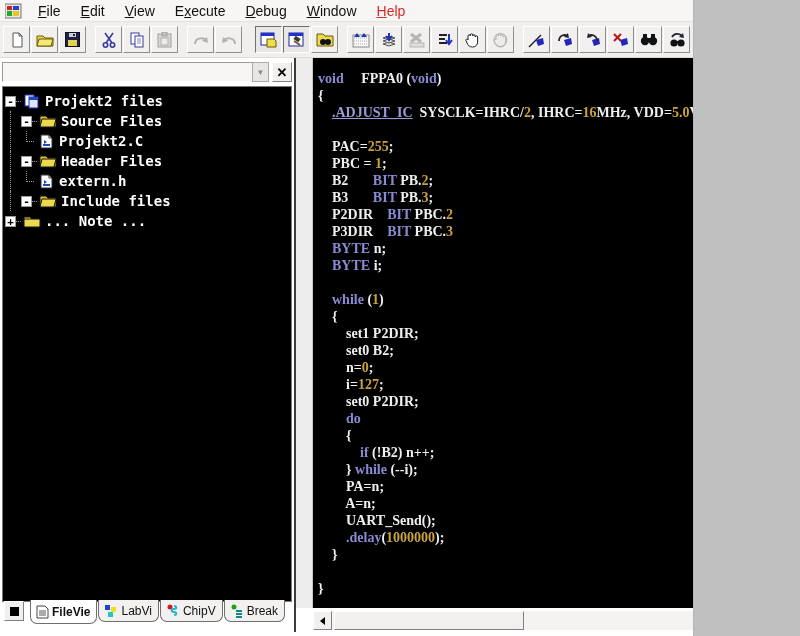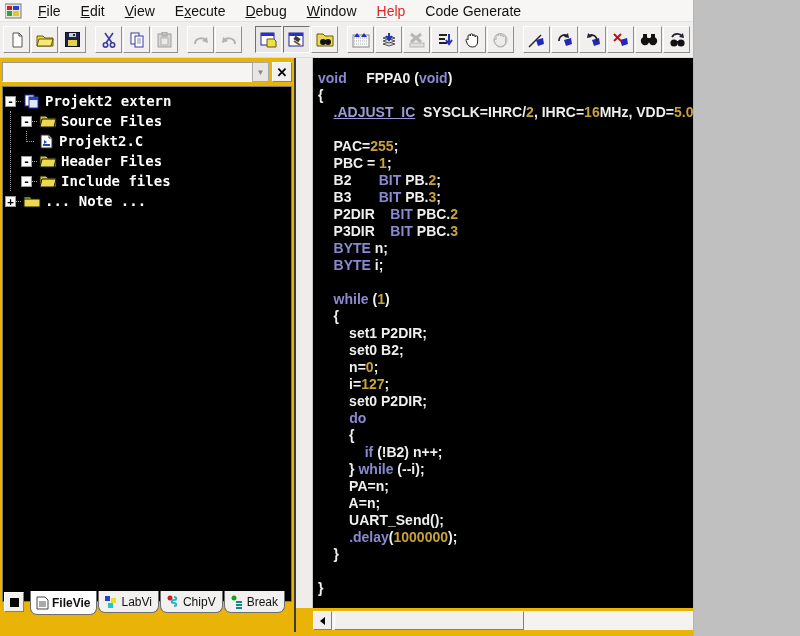--- a/index.html
+++ b/index.html
@@ -1,17 +1,17 @@
 <!DOCTYPE html>
 <html><head>
 <meta charset="utf-8">
 <style>
   * { margin:0; padding:0; box-sizing:border-box; }
   html,body { background:#c0c0c0; }
-  .window { position:relative; width:694px; height:636px; background:#eab308;
+  .window { position:relative; width:694px; height:636px; background:#ffffff;
             font-family:"Liberation Sans", sans-serif; overflow:hidden;
             border-right:1px solid #b5b5b5; }
 
   
   .menubar { height:22px; display:flex; align-items:center; background:#f7f6f5;
              border-bottom:1px solid #e3e2e1; padding-left:3px; }
   .app-icon { width:17px; height:16px; margin:0 6px 0 2px; display:inline-block; }
   .menu-item { font-size:14px; color:#111; padding:2px 10px; cursor:default; white-space:nowrap; }
   .menu-item u { text-decoration:underline; }
   .menu-red { color:#d42a2a; }
@@ -55,38 +55,38 @@
   .g-e::before { content:""; position:absolute; left:7px; top:0; height:11px; border-left:1px dotted #9a9a9a; }
   .g-e::after  { content:""; position:absolute; left:7px; top:10px; width:8px; border-top:1px dotted #9a9a9a; }
   .tbox { width:11px; height:11px; flex:none; background:#fff; border:1px solid #9a9a9a;
           color:#000; font-size:11px; line-height:9px; text-align:center; margin-left:2px;
           font-family:"DejaVu Sans Mono", monospace; }
   .g-h { width:5px; border-top:1px dotted #9a9a9a; flex:none; }
   .t-icon { width:18px; height:16px; margin:0 4px 0 2px; flex:none; }
   .tree-label { color:#fff; }
 
   
-  .tabs-row { position:absolute; bottom:13px; left:0; height:28px; display:flex; align-items:flex-start; }
+  .tabs-row { position:absolute; bottom:4px; left:0; height:28px; display:flex; align-items:flex-start; }
   .corner-btn { width:20px; height:20px; margin:1px 6px 0 2px; background:#f1f0ef;
           border-top:1px solid #fff; border-left:1px solid #fff;
           border-right:1px solid #808080; border-bottom:1px solid #808080;
           display:flex; align-items:center; justify-content:center; }
   .tab { height:22px; display:flex; align-items:center; padding:0 6px 0 5px;
          border:1px solid #6f6f6f; border-top:none; border-radius:0 0 7px 7px;
          background:#f2f1f0; font-size:12px; color:#111; margin-right:1px; white-space:nowrap; }
   .tab.active { background:#ffffff; font-weight:bold; height:24px; }
   .tab .icon { margin-right:3px; }
 
   
   .editor-pane { position:absolute; left:294px; top:0; right:0; bottom:4px;
                  border-left:2px solid #3c3c3c; }
   .editor-body { position:absolute; top:0; left:0; right:0; bottom:24px; display:flex; }
   .gutter { width:17px; background:#efedec; border-right:1px solid #c8c8c8; flex:none; }
   .code { flex:1; background:#000; overflow:hidden; padding:12px 16px 0 5px;
-          font-family:Liberation Sans, sans-serif; font-weight:bold; font-size:14px;
+          font-family:Liberation Serif, serif; font-weight:bold; font-size:14px;
           line-height:17px; white-space:pre; }
   .code .p { color:#efefef; }
   .code .k { color:#8a8ad2; }
   .code .ku { color:#9b9bd8; text-decoration:underline; }
   .code .n { color:#c9a23b; }
 
   
   .hscroll { position:absolute; left:17px; right:0; bottom:2px; height:19px; display:flex;
              background:#f4f3f2; }
   .scroll-btn { width:19px; height:19px; background:#f1f0ef; flex:none;
@@ -115,21 +115,20 @@
       </svg>
     </span>
     <span id="menu-items" style="display: inline-flex;">
         <span class="menu-item"><u>F</u>ile</span>
         <span class="menu-item"><u>E</u>dit</span>
         <span class="menu-item"><u>V</u>iew</span>
         <span class="menu-item">E<u>x</u>ecute</span>
         <span class="menu-item"><u>D</u>ebug</span>
         <span class="menu-item"><u>W</u>indow</span>
         <span class="menu-item menu-red"><u>H</u>elp</span>
-        <span class="menu-item">Code Generate</span>
       </span>
   </div>
 
   <div class="toolbar" id="toolbar">
       <div class="tb-btn">
         <span class="icon">
           <svg width="16" height="16">
             <path d="M4 1h6l3 3v11H4z" fill="#fff" stroke="#555"></path>
             <path d="M10 1v3h3" fill="none" stroke="#555"></path>
           </svg>
@@ -368,35 +367,41 @@
         <div class="combo-arrow">▼</div>
         <div class="close-btn">
           <span>✕</span>
         </div>
       </div>
       <div class="tree" id="tree">
           <div class="tree-row"><span class="tbox">-</span><span class="g-h"></span><span class="icon t-icon"><svg width="18" height="16">
                 <rect x="2" y="2" width="9" height="11" fill="#fff" stroke="#2233aa"></rect>
                 <rect x="6" y="4" width="9" height="11" fill="#dfe6ff" stroke="#2233aa"></rect>
                 <rect x="6" y="4" width="9" height="3" fill="#2244cc"></rect>
-              </svg></span><span class="tree-label">Projekt2 extern</span></div>
+              </svg></span><span class="tree-label">Projekt2 files</span></div>
           <div class="tree-row"><span class="g g-v"></span><span class="tbox">-</span><span class="g-h"></span><span class="icon t-icon"><svg width="18" height="14">
                 <path d="M1 2h6l2 2h8v9H1z" fill="#d8c22e" stroke="#111"></path>
                 <path d="M3 5h14l-2 8H1z" fill="#ecd94e" stroke="#111"></path>
               </svg></span><span class="tree-label">Source Files</span></div>
           <div class="tree-row"><span class="g g-v"></span><span class="g g-e"></span><span class="icon t-icon"><svg width="13" height="15">
                 <path d="M1 1h8l3 3v10H1z" fill="#fff" stroke="#333"></path>
                 <path d="M9 1v3h3" fill="none" stroke="#333"></path>
                 <path d="M4 6 l3 2 -3 2 z" fill="#2244cc"></path>
                 <rect x="3" y="10" width="7" height="2" fill="#2244cc"></rect>
               </svg></span><span class="tree-label">Projekt2.C</span></div>
           <div class="tree-row"><span class="g g-v"></span><span class="tbox">-</span><span class="g-h"></span><span class="icon t-icon"><svg width="18" height="14">
                 <path d="M1 2h6l2 2h8v9H1z" fill="#d8c22e" stroke="#111"></path>
                 <path d="M3 5h14l-2 8H1z" fill="#ecd94e" stroke="#111"></path>
               </svg></span><span class="tree-label">Header Files</span></div>
+          <div class="tree-row"><span class="g g-v"></span><span class="g g-e"></span><span class="icon t-icon"><svg width="13" height="15">
+                <path d="M1 1h8l3 3v10H1z" fill="#fff" stroke="#333"></path>
+                <path d="M9 1v3h3" fill="none" stroke="#333"></path>
+                <path d="M4 6 l3 2 -3 2 z" fill="#2244cc"></path>
+                <rect x="3" y="10" width="7" height="2" fill="#2244cc"></rect>
+              </svg></span><span class="tree-label">extern.h</span></div>
           <div class="tree-row"><span class="g g-v"></span><span class="tbox">-</span><span class="g-h"></span><span class="icon t-icon"><svg width="18" height="14">
                 <path d="M1 2h6l2 2h8v9H1z" fill="#d8c22e" stroke="#111"></path>
                 <path d="M3 5h14l-2 8H1z" fill="#ecd94e" stroke="#111"></path>
               </svg></span><span class="tree-label">Include files</span></div>
           <div class="tree-row"><span class="tbox">+</span><span class="g-h"></span><span class="icon t-icon"><svg width="18" height="14">
                 <path d="M1 3h6l2 2h8v8H1z" fill="#ecd94e" stroke="#111"></path>
                 <rect x="1" y="5" width="16" height="8" fill="#ecd94e" stroke="#111"></rect>
               </svg></span><span class="tree-label">... Note ...</span></div>
         </div>
       <div class="tabs-row" id="tabs-row">

